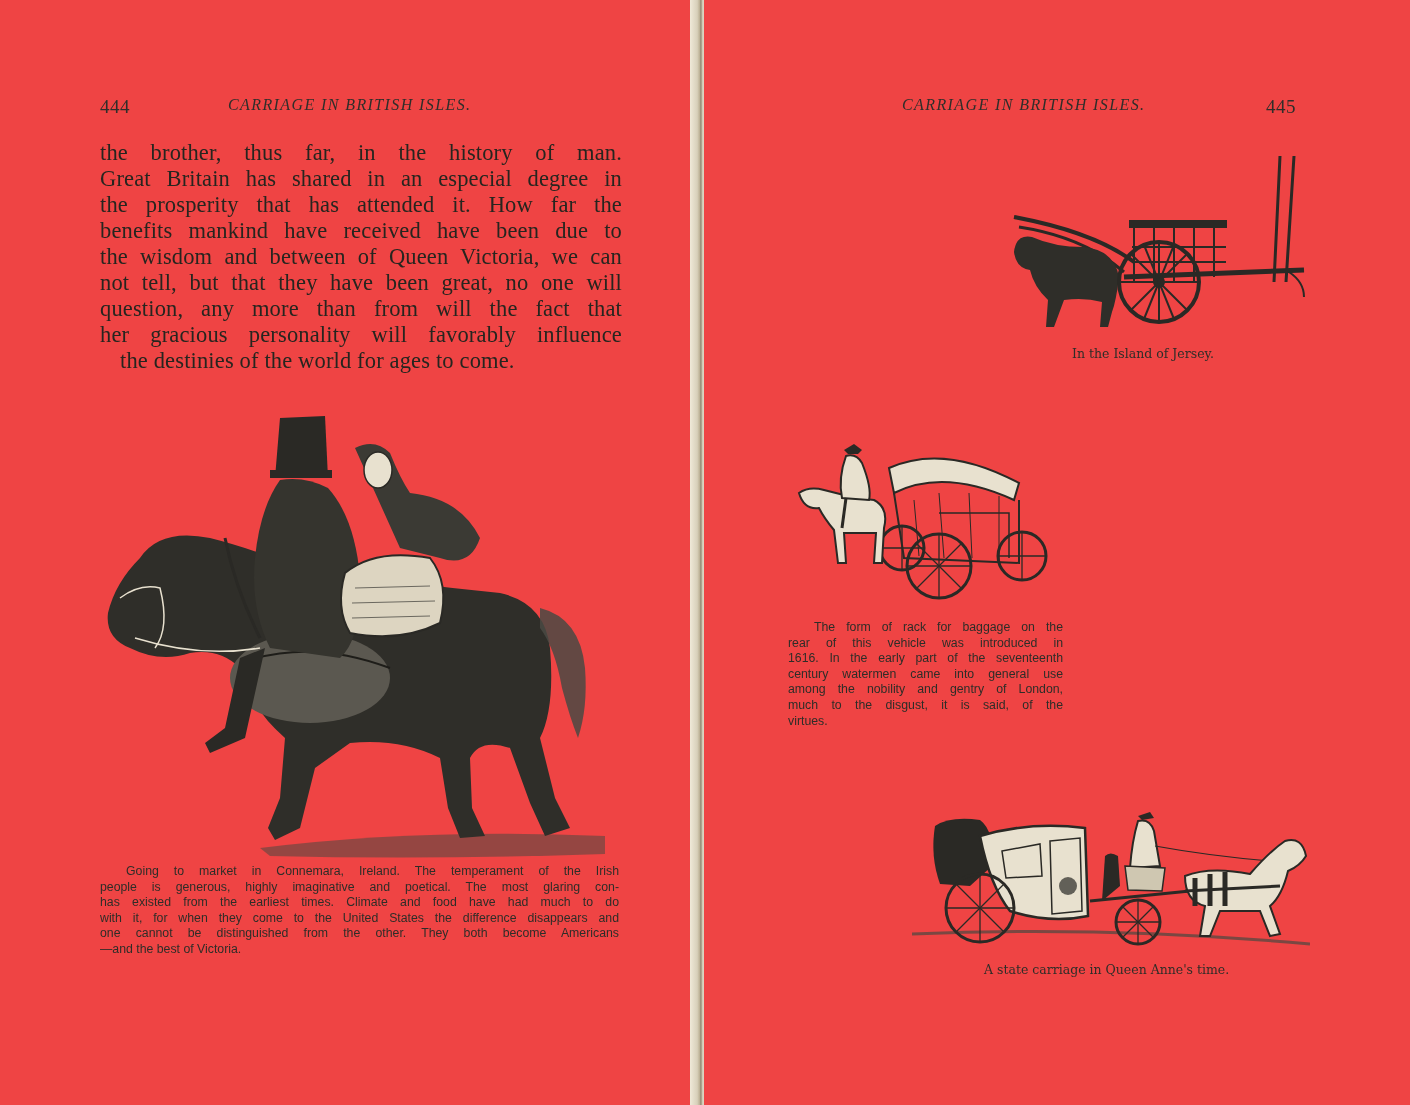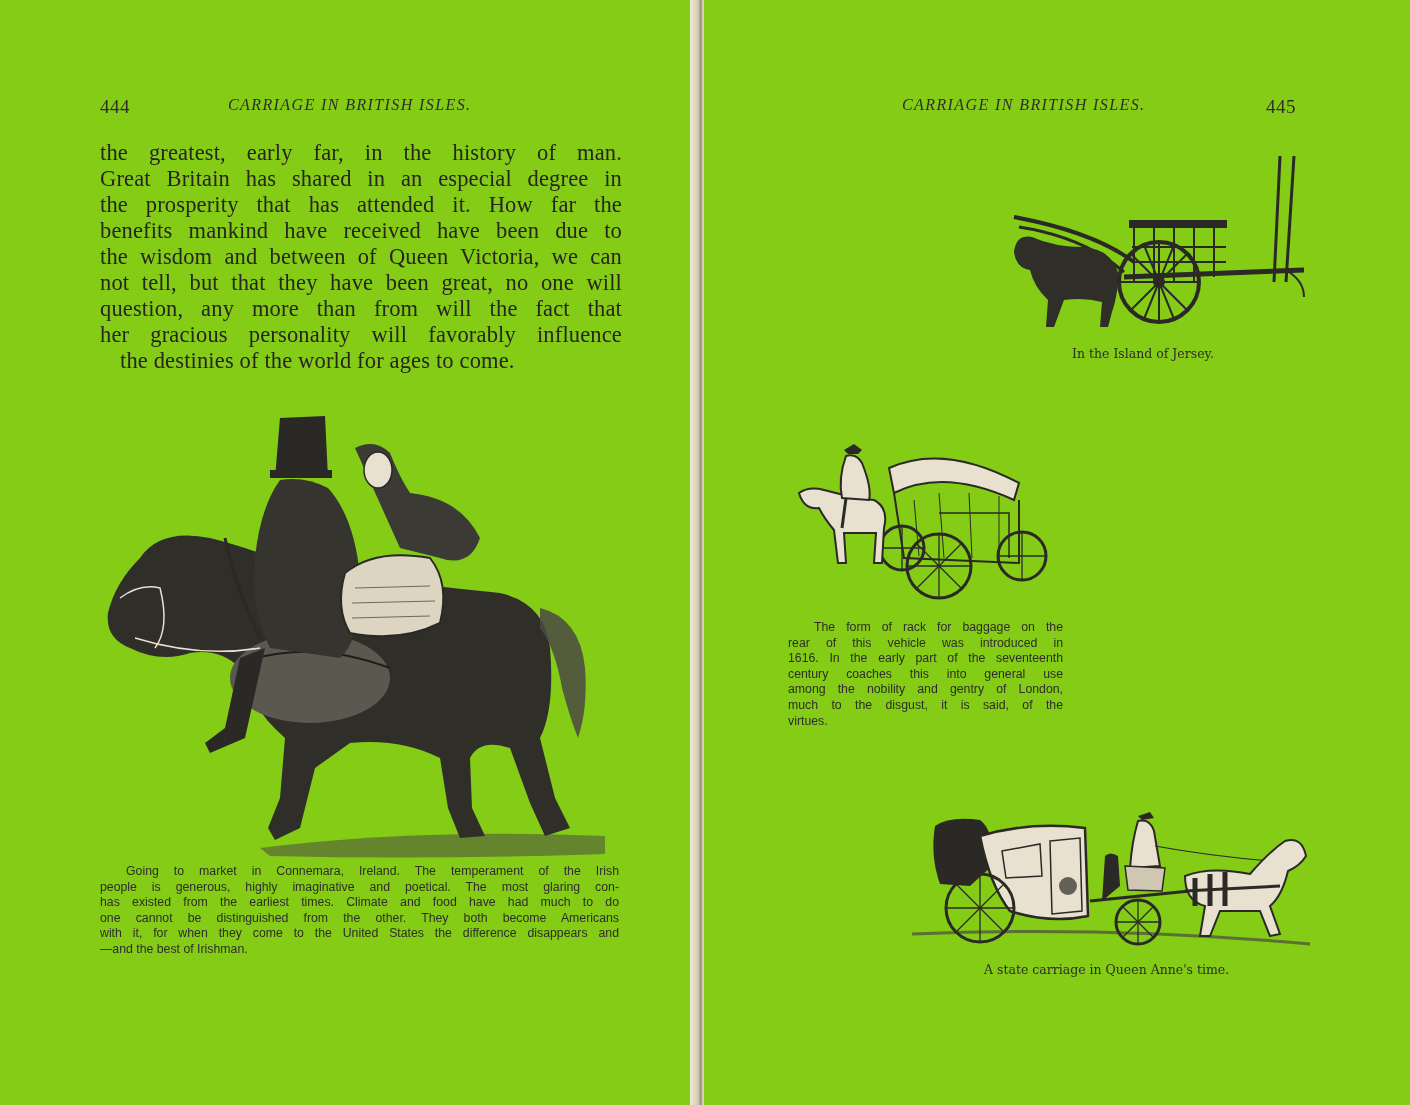--- a/index.html
+++ b/index.html
@@ -5,21 +5,21 @@
   html, body { margin: 0; padding: 0; }
   body {
     width: 1410px; height: 1105px; overflow: hidden;
     background: #f4efe1;
     font-family: "DejaVu Serif", "Liberation Serif", serif;
     color: #2b2a27;
     position: relative;
   }
   .page {
     position: absolute; top: 0; height: 1105px;
-    background: #84cc16;
+    background: #ef4444;
   }
   .page-left { left: 0; width: 694px; }
   .page-right { left: 704px; width: 706px; }
   .gutter {
     position: absolute; left: 690px; top: 0; width: 18px; height: 1105px;
     background: linear-gradient(to right, #efe9d8 0%, #d8d0ba 40%, #b9ae92 55%, #8f8570 60%, #d6cfb9 70%, #efe9d9 100%);
   }
   .running-head {
     position: absolute; top: 96px;
     font-family: "Liberation Serif", serif;
@@ -58,21 +58,21 @@
   svg { display: block; }
 </style>
 </head>
 <body>
 
 <div class="page page-left">
   <div class="running-head page-num" style="left:100px;">444</div>
   <div class="running-head head-title" style="left:228px;">CARRIAGE IN BRITISH ISLES.</div>
 
   <div class="body-text">
-    <span class="line">the greatest, early far, in the history of man.</span>
+    <span class="line">the brother, thus far, in the history of man.</span>
     <span class="line">Great Britain has shared in an especial degree in</span>
     <span class="line">the prosperity that has attended it.  How far the</span>
     <span class="line">benefits mankind have received have been due to</span>
     <span class="line">the wisdom and between of Queen Victoria, we can</span>
     <span class="line">not tell, but that they have been great, no one will</span>
     <span class="line">question, any more than from will the fact that</span>
     <span class="line">her gracious personality will favorably influence</span>
     <span class="line last">the destinies of the world for ages to come.</span>
   </div>
 
@@ -102,23 +102,23 @@
 
       <path d="M20 190 Q40 175 60 180 Q70 220 55 240" stroke="#e8e1cf" stroke-width="1.5" fill="none"></path>
       <path d="M35 230 Q100 250 160 240" stroke="#e8e1cf" stroke-width="1.5" fill="none"></path>
     </svg>
   </div>
 
   <div class="caption" style="left:100px; top:864px; width:519px;">
     <span class="line indent">Going to market in Connemara, Ireland.  The temperament of the Irish</span>
     <span class="line">people is generous, highly imaginative and poetical.  The most glaring con-</span>
     <span class="line">has existed from the earliest times.  Climate and food have had much to do</span>
+    <span class="line">with it, for when they come to the United States the difference disappears and</span>
     <span class="line">one cannot be distinguished from the other.  They both become Americans</span>
-    <span class="line">with it, for when they come to the United States the difference disappears and</span>
-    <span class="line last">—and the best of Irishman.</span>
+    <span class="line last">—and the best of Victoria.</span>
   </div>
 </div>
 
 <div class="gutter"></div>
 
 <div class="page page-right">
   <div class="running-head head-title" style="left:198px;">CARRIAGE IN BRITISH ISLES.</div>
   <div class="running-head page-num" style="left:562px;">445</div>
 
   <div class="illus" style="left:300px; top:152px; width:305px; height:180px;">
@@ -177,21 +177,21 @@
 
       <path d="M50 12 L60 6 L68 12 L64 16 L54 16 Z" fill="#2a2925"></path>
       <path d="M52 18 Q62 15 68 25 Q78 50 75 62 L48 60 Q44 40 52 18 Z" fill="#e8e1cf" stroke="#2a2925" stroke-width="2"></path>
       <path d="M52 60 L48 90" stroke="#2a2925" stroke-width="3"></path>
     </svg>
   </div>
   <div class="caption" style="left:84px; top:620px; width:275px;">
     <span class="line indent">The form of rack for baggage on the</span>
     <span class="line">rear of this vehicle was introduced in</span>
     <span class="line">1616.  In the early part of the seventeenth</span>
-    <span class="line">century coaches this into general use</span>
+    <span class="line">century watermen came into general use</span>
     <span class="line">among the nobility and gentry of London,</span>
     <span class="line">much to the disgust, it is said, of the</span>
     <span class="line last">virtues.</span>
   </div>
 
   <div class="illus" style="left:206px; top:806px; width:400px; height:148px;">
     <svg width="400" height="148" viewBox="0 0 400 148">
 
       <path d="M2 128 Q200 120 400 138" stroke="#4a4842" stroke-width="3" fill="none" opacity="0.7"></path>
 

